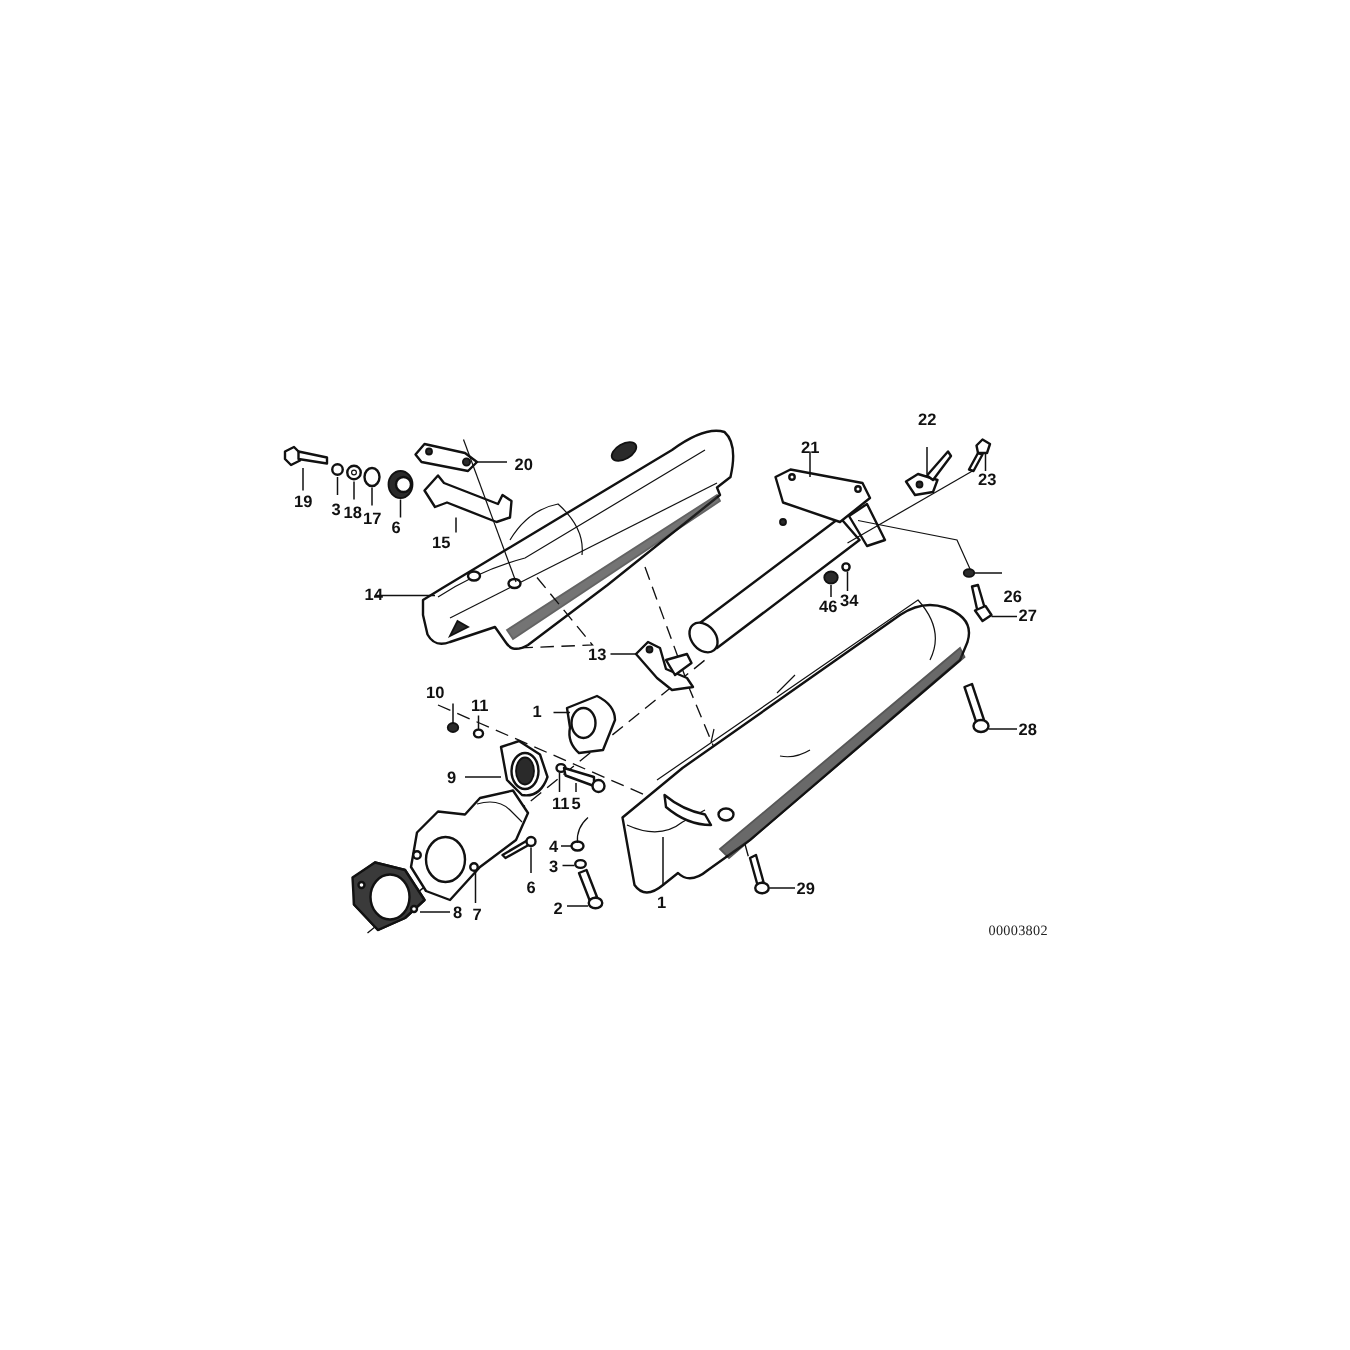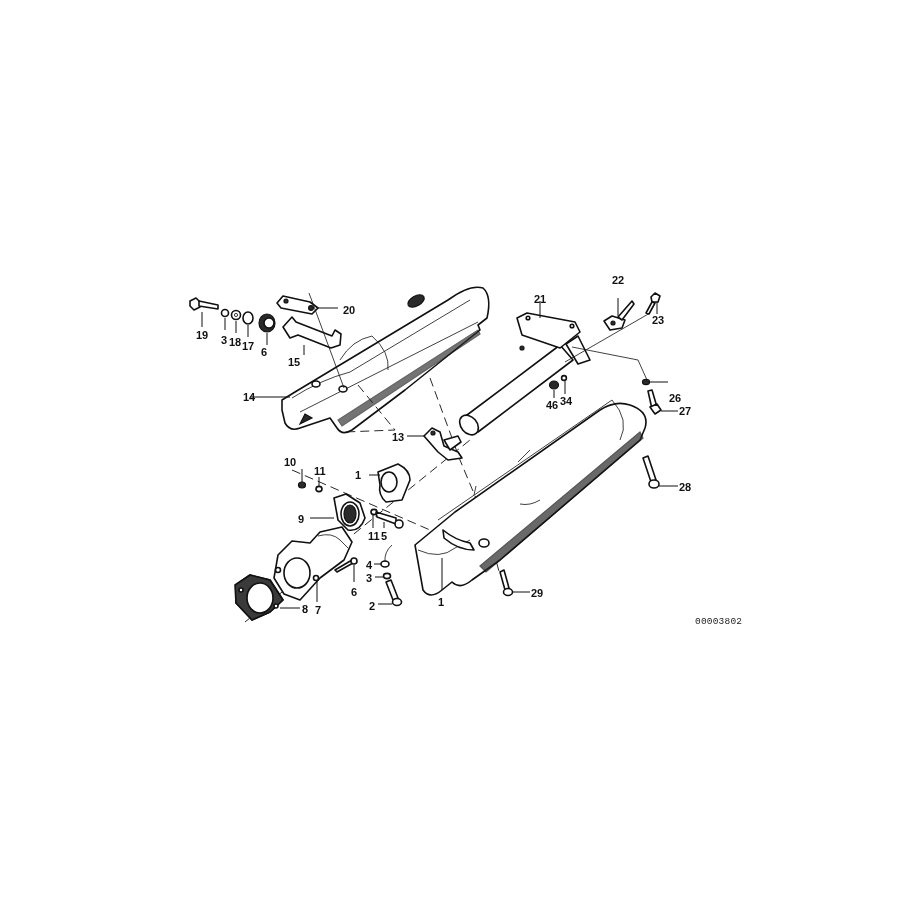--- a/index.html
+++ b/index.html
@@ -1,19 +1,19 @@
 <!DOCTYPE html>
 <html><head>
 <meta charset="utf-8">
 <style>
   html,body{margin:0;padding:0;background:#ffffff;}
   body{width:900px;height:900px;position:relative;overflow:hidden;font-family:"Liberation Sans",sans-serif;}
   #diagram{position:absolute;left:0;top:0;width:900px;height:900px;}
   .lbl{position:absolute;font-family:Liberation Sans, sans-serif;font-weight:bold;font-size:11px;color:#111;line-height:12px;white-space:nowrap;}
-  .ref{position:absolute;font-family:Liberation Mono, monospace;font-size:9.5px;color:#222;letter-spacing:0.2px;margin-left:36px;}
+  .ref{position:absolute;font-family:Liberation Serif, serif;font-size:9.5px;color:#222;letter-spacing:0.2px;}
   svg .p{fill:#fff;stroke:#111;stroke-width:1.6;stroke-linejoin:round;}
   svg .pd{fill:#2a2a2a;stroke:#111;stroke-width:1.2;}
   svg .ln{stroke:#111;stroke-width:1;fill:none;}
   svg .dash{stroke:#111;stroke-width:0.9;fill:none;stroke-dasharray:9 5;}
   svg .thin{stroke:#111;stroke-width:0.8;fill:none;}
 </style>
 </head>
 <body>
 
 <svg id="diagram" viewBox="0 0 900 900" xmlns="http://www.w3.org/2000/svg">

